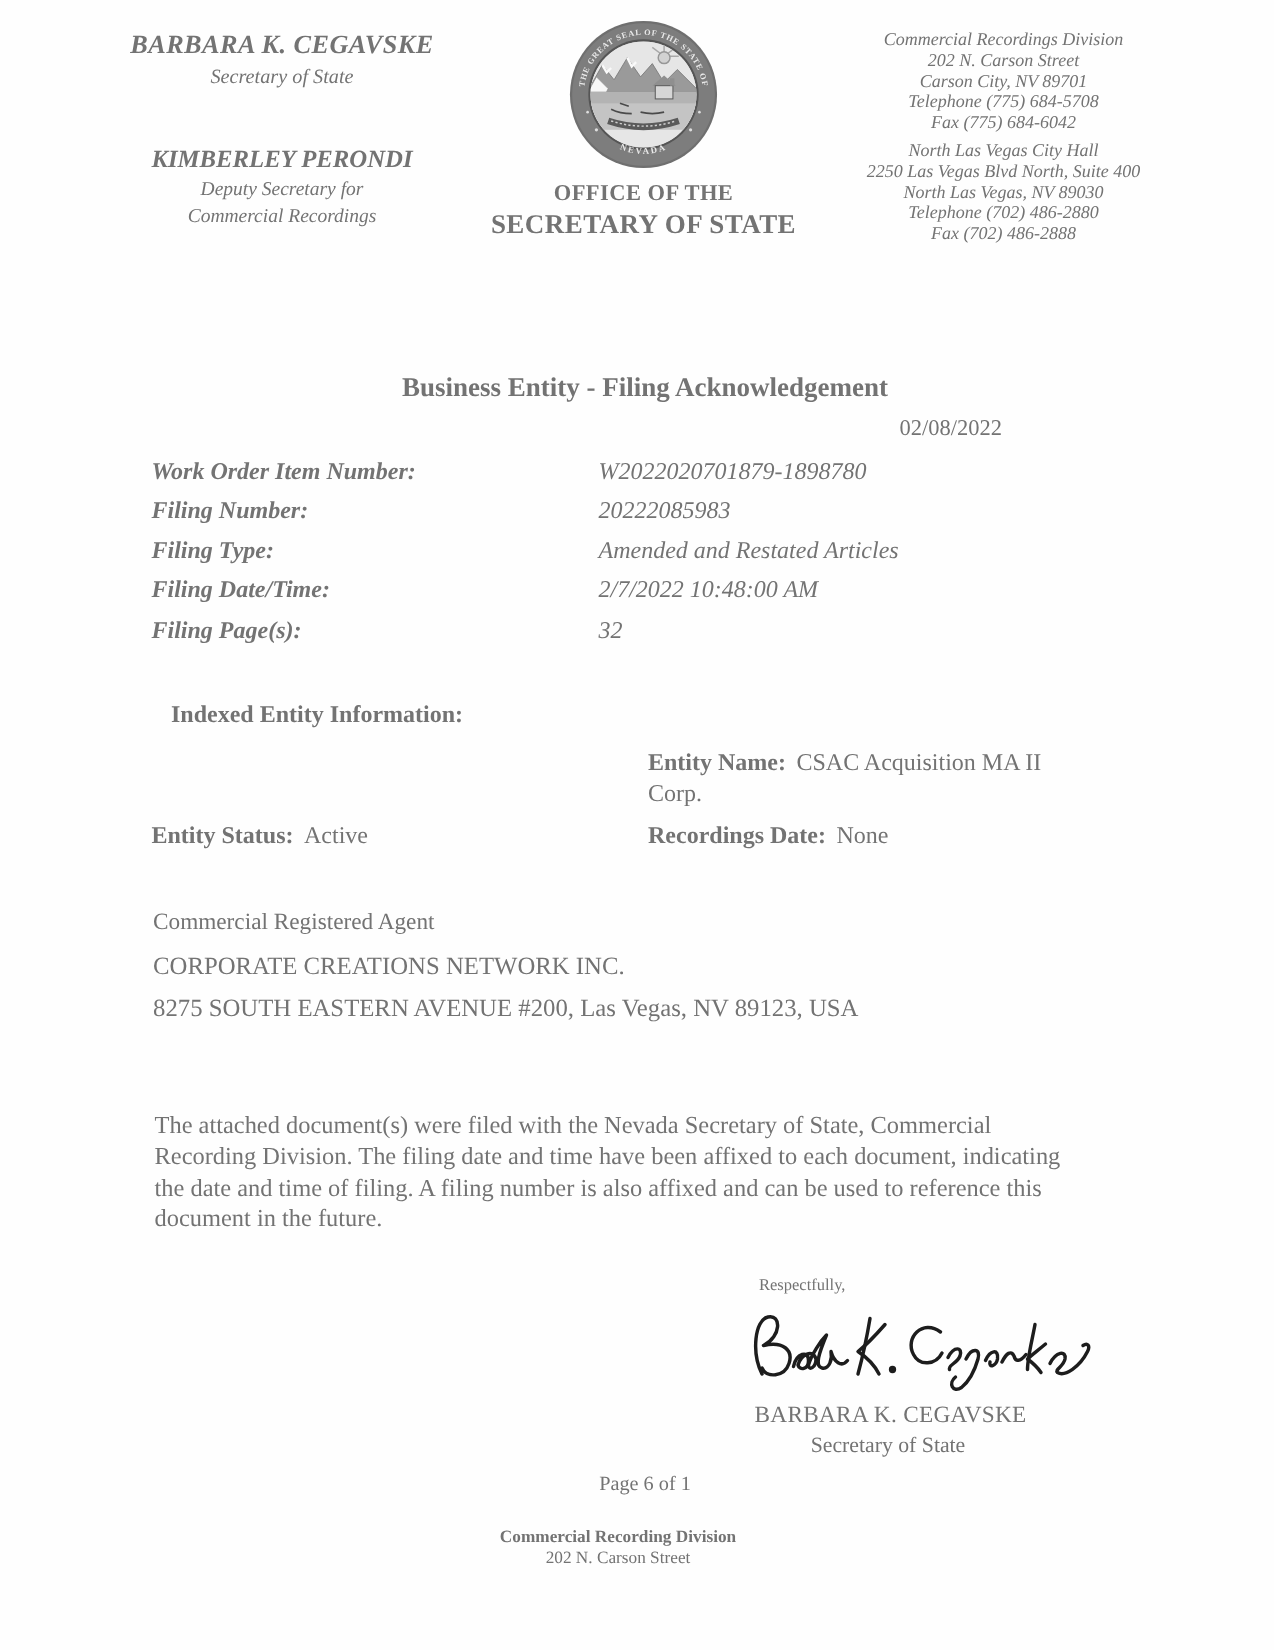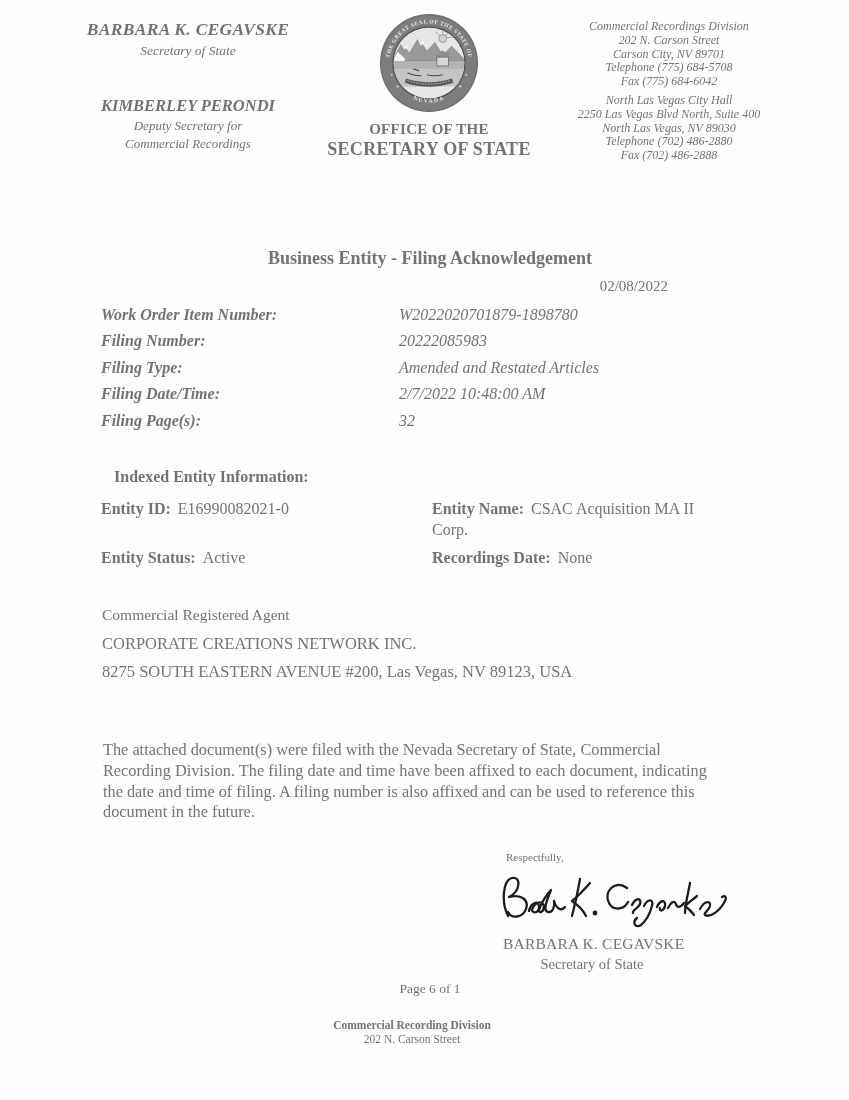--- a/index.html
+++ b/index.html
@@ -180,23 +180,20 @@
       <span class="fvalue">2/7/2022 10:48:00 AM</span>
     </div>
     <div class="frow">
       <span class="flabel">Filing Page(s):</span>
       <span class="fvalue">32</span>
     </div>
   </div>
 
   <div class="abs section-label">Indexed Entity Information:</div>
 
-  <div class="abs kv entity-id">
-    <b>Entity ID:</b><span class="sp"></span><span>E16990082021-0</span>
-  </div>
   <div class="abs kv entity-name">
     <b>Entity Name:</b><span class="sp"></span><span>CSAC Acquisition MA II Corp.</span>
   </div>
   <div class="abs kv entity-status">
     <b>Entity Status:</b><span class="sp"></span><span>Active</span>
   </div>
   <div class="abs kv expiration">
     <b>Recordings Date:</b><span class="sp"></span><span>None</span>
   </div>
 

